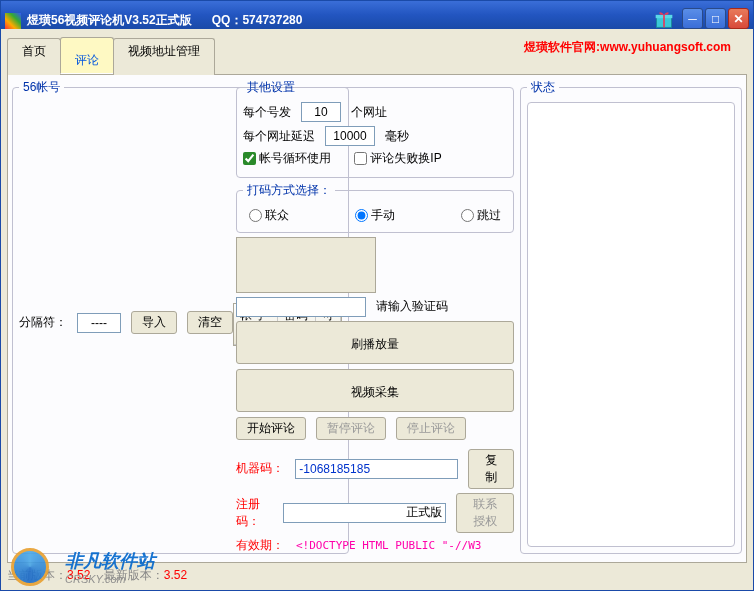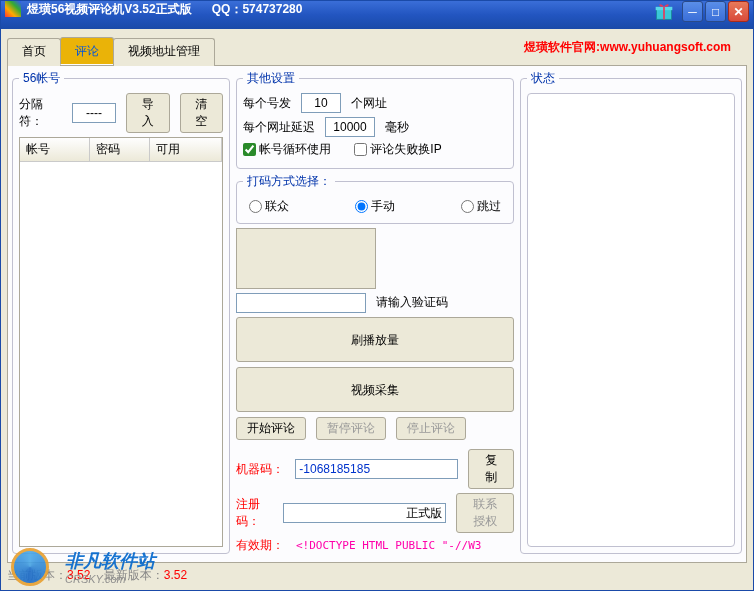--- a/index.html
+++ b/index.html
@@ -1,29 +1,29 @@
 <!DOCTYPE html>
 <html><head>
 <meta charset="utf-8">
 <style>
 * { box-sizing: border-box; margin: 0; padding: 0; font-family: "Microsoft YaHei", SimSun, sans-serif; font-size: 12px; }
 body { background: #fff; }
 .window { width: 754px; height: 591px; border: 1px solid #1a4aa8; position: relative; background: #ece9d8; }
-.titlebar { height: 28px; background: linear-gradient(#3a6ed8, #2255c0 50%, #1a4aa8); display: flex; align-items: flex-start; padding: 0 4px; color: #fff; font-weight: bold; }
+.titlebar { height: 28px; background: linear-gradient(#3a6ed8, #2255c0 50%, #1a4aa8); display: flex; align-items: flex-end; padding: 0 4px; color: #fff; font-weight: bold; }
 .titlebar-icon { width: 16px; height: 16px; background: linear-gradient(45deg,#ff3333,#ffaa00,#33aa33,#3355ff); margin-right: 6px; }
 .titlebar-text { flex: 1; }
 .win-controls { display: flex; gap: 2px; }
 .win-btn { width: 21px; height: 21px; background: linear-gradient(#5a8ee8,#3a6ed8); border: 1px solid #2a4a88; border-radius: 3px; display: flex; align-items: center; justify-content: center; color: #fff; font-weight: bold; cursor: pointer; }
 .win-btn.close { background: linear-gradient(#e87a5a,#d84a3a); border-color: #a82a1a; }
 .gift-icon { width: 20px; height: 20px; margin-right: 8px; }
 .client { padding: 6px; background: #ece9d8; height: calc(100% - 28px); display: flex; flex-direction: column; }
 .header-link { text-align: right; padding: 2px 10px 4px 0; color: #ff0000; font-weight: bold; position:absolute; top:36px; right:12px; }
 .tabs { display: flex; border-bottom: 1px solid #aca899; margin-top: 2px; }
 .tab { padding: 4px 14px; background: #ece9d8; border: 1px solid #aca899; border-bottom: none; margin-right: -1px; cursor: pointer; border-top-left-radius: 3px; border-top-right-radius: 3px; position: relative; top: 1px; }
-.tab.active { background: #eab308; color: #0055dd; border-bottom: 1px solid #fcfcfe; top: 0px; padding-top:5px;}
+.tab.active { background: #fef9c3; color: #0055dd; border-bottom: 1px solid #fcfcfe; top: 0px; padding-top:14px;}
 .tab-content { flex: 1; background: #fcfcfe; border: 1px solid #aca899; border-top: none; padding: 4px; display: flex; gap: 6px; overflow: hidden; }
 .column { display: flex; flex-direction: column; }
 .col-left { width: 218px; }
 .col-mid { width: 278px; }
 .col-right { flex: 1; }
 fieldset { border: 1px solid #c0c0d0; border-radius: 4px; padding: 6px 6px; margin-bottom: 4px; }
 fieldset legend { color: #0033aa; padding: 0 4px; }
 .row { display: flex; align-items: center; gap: 10px; margin-bottom: 4px; }
 .btn { background: #ece9d8; border: 1px solid #aca899; border-radius: 3px; padding: 2px 10px; cursor: pointer; min-height: 22px; }
 .btn.disabled { color: #999; }
@@ -78,21 +78,21 @@
 
     <div class="tabs">
       <div class="tab">首页</div>
       <div class="tab active">评论</div>
       <div class="tab">视频地址管理</div>
     </div>
 
     <div class="tab-content">
 
       <div class="column col-left">
-        <fieldset style="flex:1; display:flex; flex-direction:column;">
+        <fieldset style="flex:1; display:flex; flex-direction:row;align-items:center;">
           <legend>56帐号</legend>
           <div class="row">
             <span>分隔符：</span>
             <input class="txt" style="width: 44px; text-align: center;" value="----">
             <button class="btn">导入</button>
             <button class="btn">清空</button>
           </div>
           <div class="grid">
             <div class="grid-head">
               <div style="width:70px;">帐号</div>

